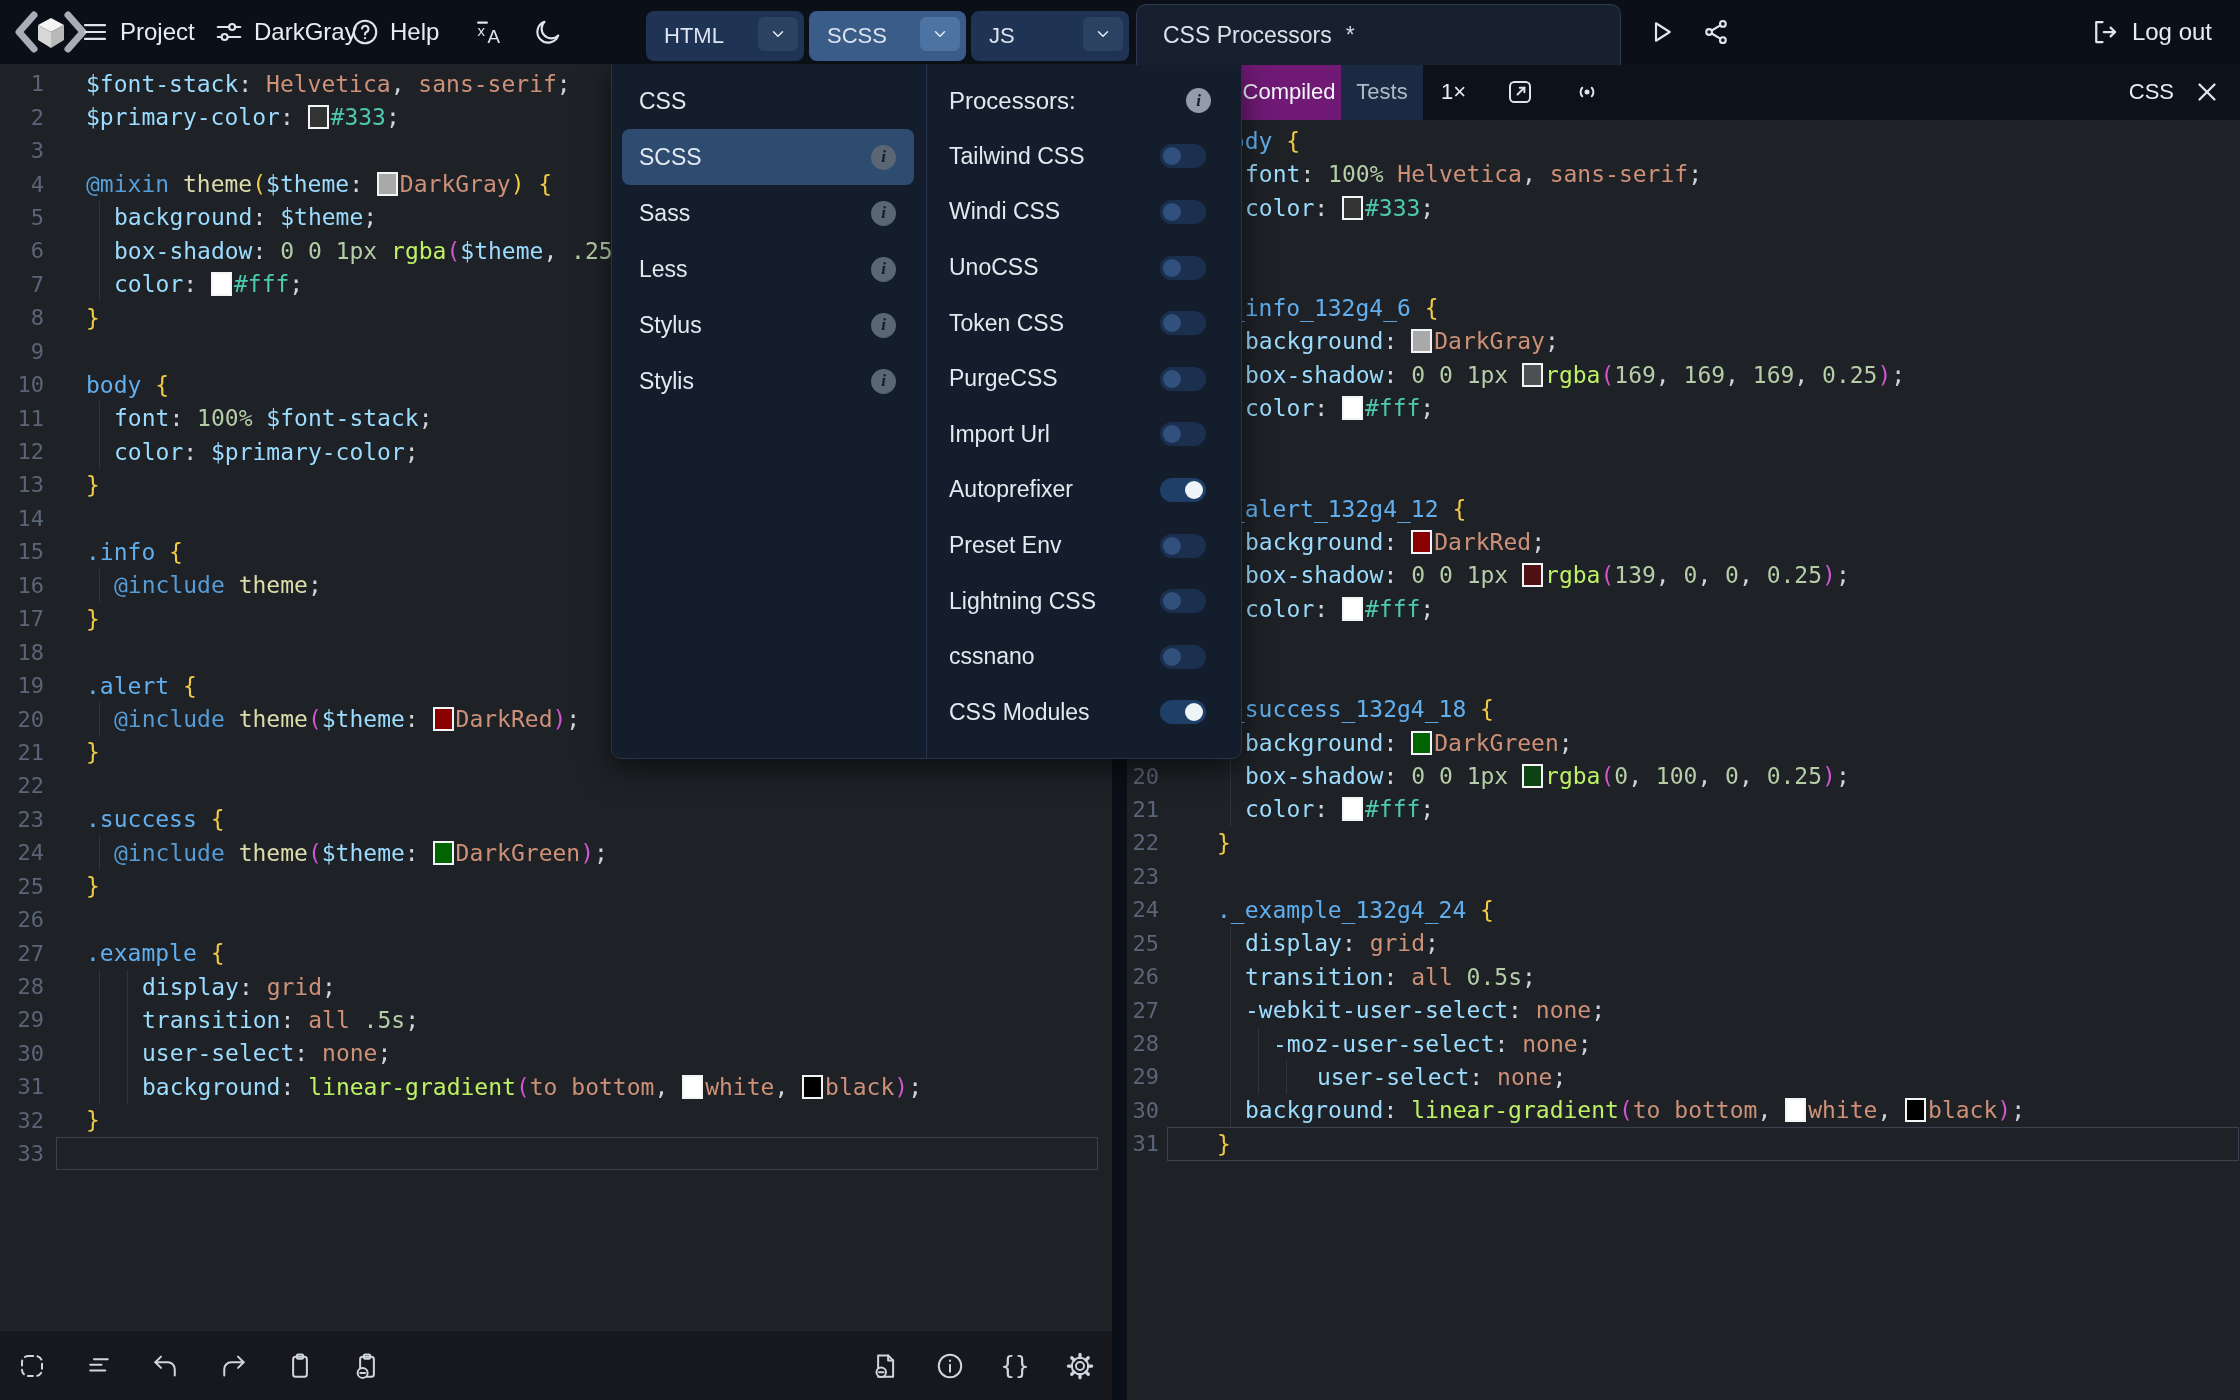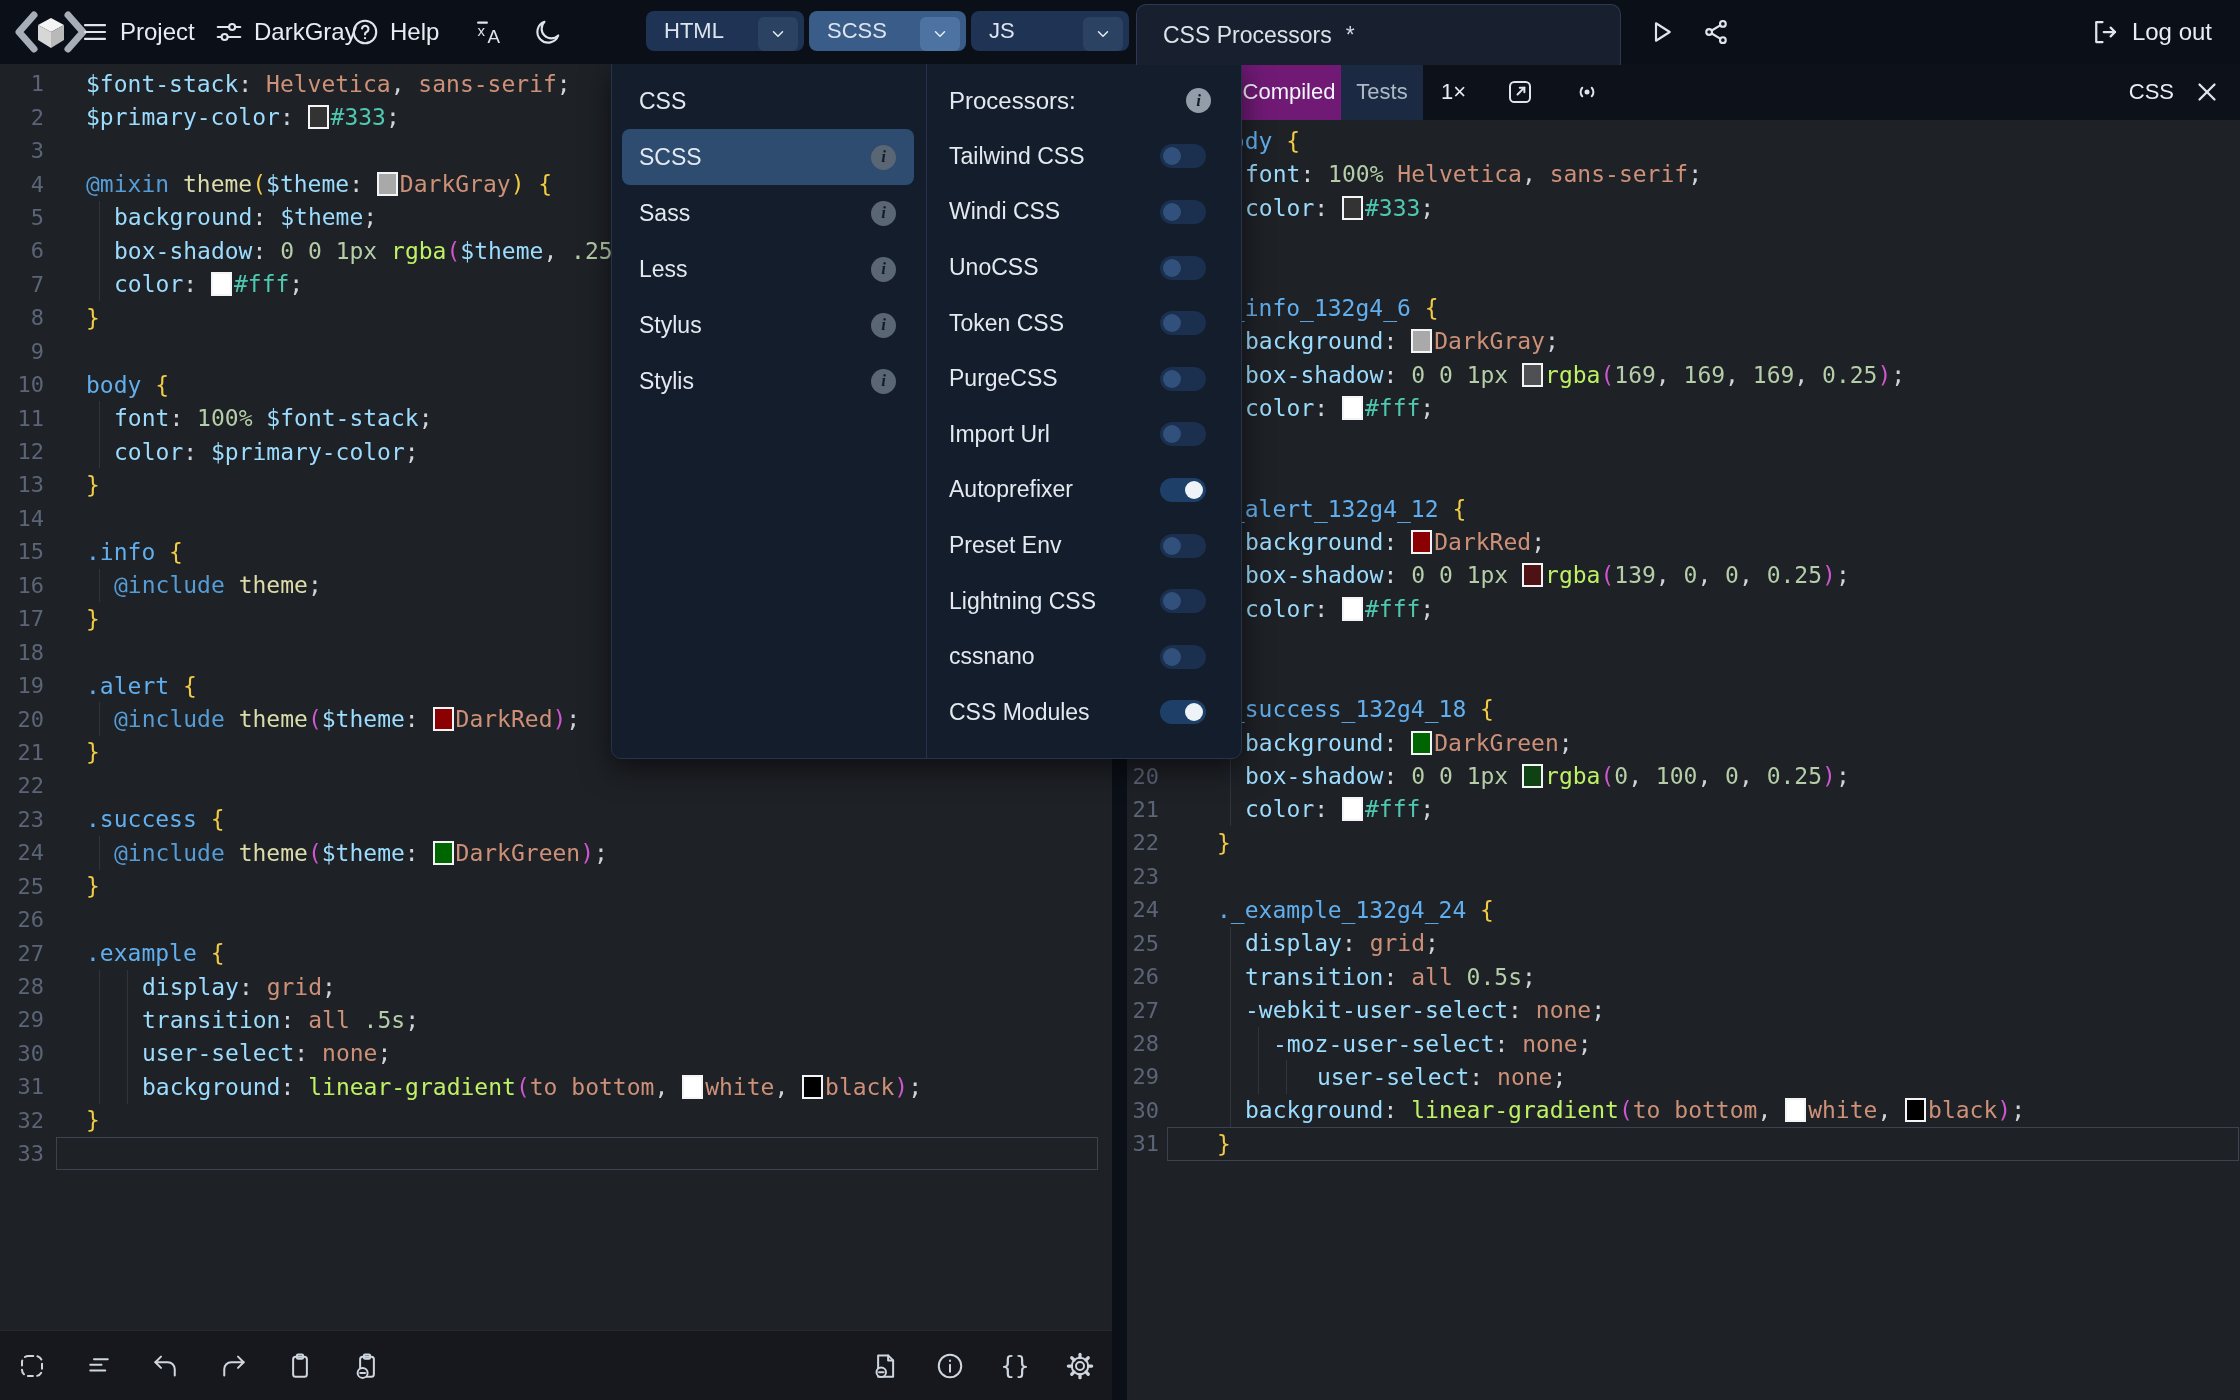--- a/index.html
+++ b/index.html
@@ -8,21 +8,21 @@
   .abs{position:absolute;}
 
   
   #topbar{left:0;top:0;width:2240px;height:64px;background:#0b0f17;z-index:60;}
   .tb-item{position:absolute;top:0;height:64px;display:flex;align-items:center;gap:10px;
            font-size:24px;color:#e8edf3;cursor:pointer;}
   .tb-ic{display:inline-flex;align-items:center;justify-content:center;width:30px;height:30px;}
   .tb-ic svg{stroke:#dfe5ec;fill:none;stroke-width:1.7;stroke-linecap:round;stroke-linejoin:round;}
   #logo{left:12px;top:8px;width:78px;height:48px;}
 
-  .lang-tab{position:absolute;top:11px;height:40px;border-radius:8px;background:#1f3354;
+  .lang-tab{position:absolute;top:11px;height:50px;border-radius:8px;background:#1f3354;
             display:flex;align-items:center;font-size:22px;color:#dde4ee;cursor:pointer;}
   .lang-tab .lbl{padding-left:18px;}
   .lang-tab .chev{position:absolute;right:6px;top:6px;width:40px;height:34px;border-radius:6px;
                   background:#2c4263;display:flex;align-items:center;justify-content:center;}
   .lang-tab.active{background:#3a5c88;}
   .lang-tab.active .chev{background:#4d73a2;}
   .chev svg{stroke:#e6ecf4;fill:none;stroke-width:2;stroke-linecap:round;stroke-linejoin:round;}
 
   #file-tab{left:1136px;top:4px;width:483px;height:60px;background:#18202f;
             border:1px solid #2b3952;border-bottom:none;border-radius:10px 10px 0 0;

